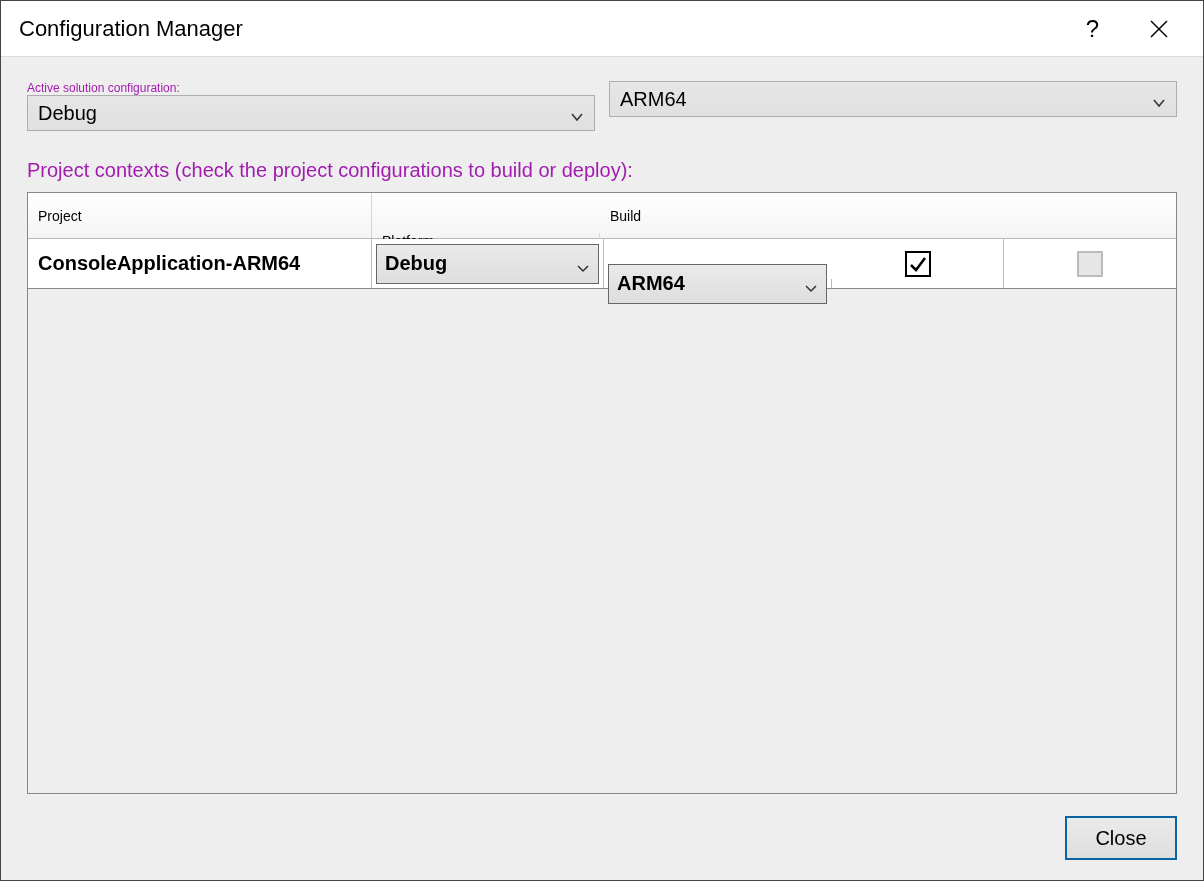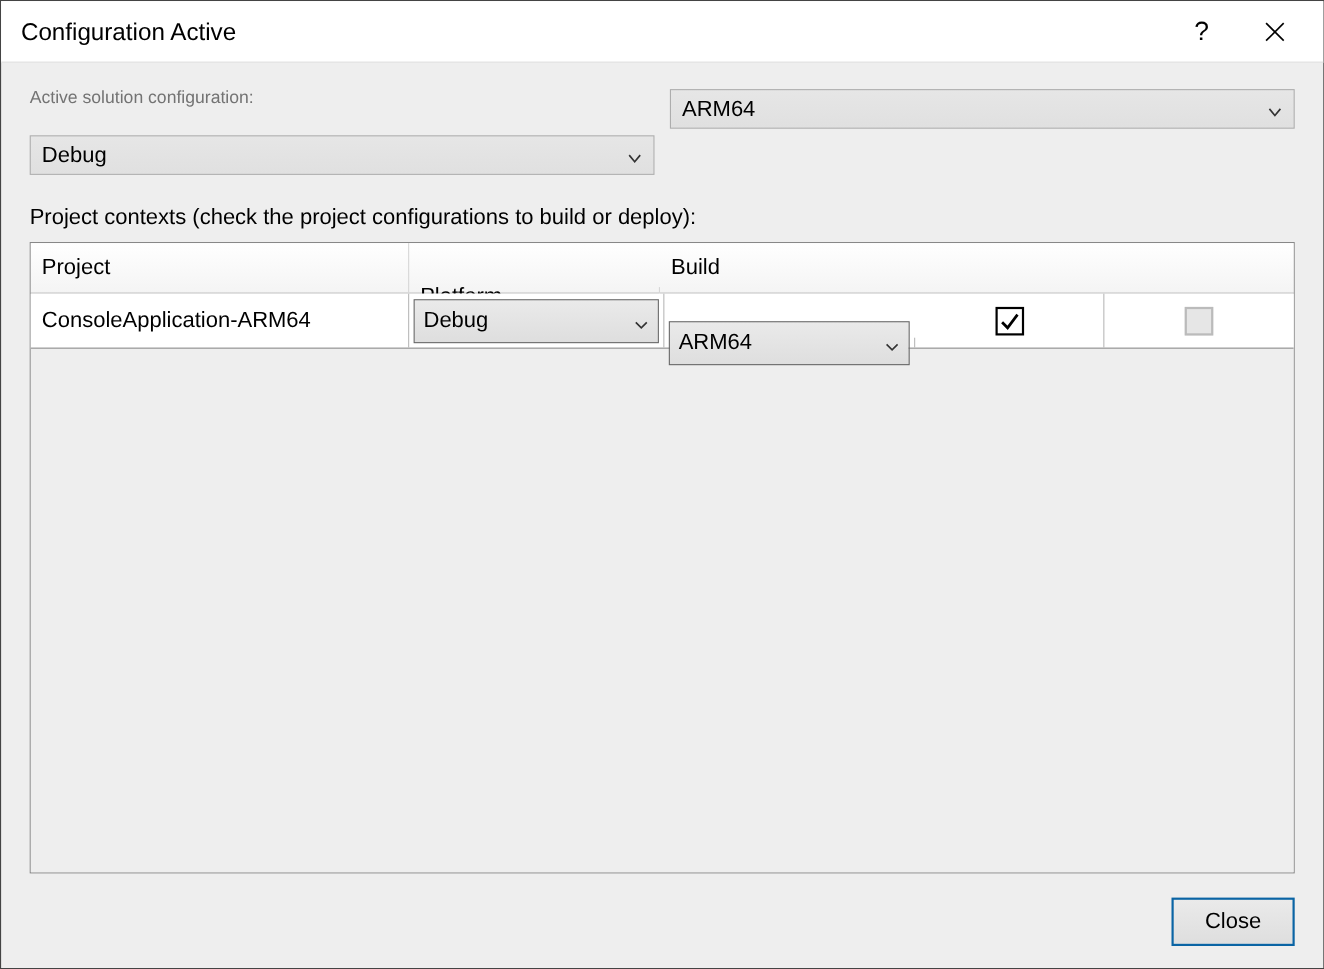--- a/index.html
+++ b/index.html
@@ -64,74 +64,75 @@
     display: flex;
     gap: 14px;
     margin-bottom: 28px;
   }
   .col {
     flex: 1;
     display: flex;
     flex-direction: column;
   }
   .field-label {
-    font-size: 16px;
-    color: #737373;
-    margin-bottom: 24px;
+    font-size: 12px;
+    color: #a21caf;
+    margin-bottom: 0;
   }
   .combo {
     height: 36px;
     border: 1px solid #adadad;
     background: linear-gradient(#e6e6e6, #e0e0e0);
     display: flex;
     align-items: center;
     justify-content: space-between;
     padding: 0 10px;
     font-size: 20px;
     cursor: pointer;
   }
   .chevron-down {
     width: 14px;
     height: 14px;
   }
   .chevron-down svg { width: 100%; height: 100%; }
   .contexts-label {
     font-size: 20px;
-    color: #000000;
+    color: #a21caf;
     margin-bottom: 10px;
   }
   .grid {
     flex: 1;
     border: 1px solid #888;
     background: #eeeeee;
     display: flex;
     flex-direction: column;
   }
   .grid-header {
     display: flex;
     height: 46px;
     background: linear-gradient(#ffffff, #f4f4f4);
     border-bottom: 1px solid #b8b8b8;
   }
   .grid-header .hcell {
     padding: 8px 10px;
-    font-size: 20px;
+    font-size: 14px;
     border-right: 1px solid #d6d6d6;
     display: flex;
     align-items: center;
   }
   .grid-header .hcell:last-child { border-right: none; }
   .col-project { width: 344px; }
   .col-config  { width: 232px; }
   .col-platform{ width: 228px; margin-top: 40px; }
   .col-build   { width: 172px; }
   .col-deploy  { flex: 1; }
   .grid-body {
     flex: 1;
     background: #eeeeee;
+    font-weight: bold;
   }
   .grid-row {
     display: flex;
     height: 50px;
     background: #ffffff;
     border-bottom: 1px solid #888;
   }
   .gcell {
     padding: 4px 8px;
     font-size: 20px;
@@ -190,21 +191,21 @@
     justify-content: center;
     cursor: pointer;
   }
 </style>
 </head>
 <body>
 
 <div class="window">
 
   <div class="titlebar">
-    <div class="title">Configuration Active</div>
+    <div class="title">Configuration Manager</div>
     <div class="titlebar-controls">
       <div class="help-icon">?</div>
       <div class="close-icon">
         <svg viewBox="0 0 20 20">
             <line x1="2" y1="2" x2="18" y2="18" stroke="#000" stroke-width="1.5"></line>
             <line x1="18" y1="2" x2="2" y2="18" stroke="#000" stroke-width="1.5"></line>
           </svg>
       </div>
     </div>
   </div>

